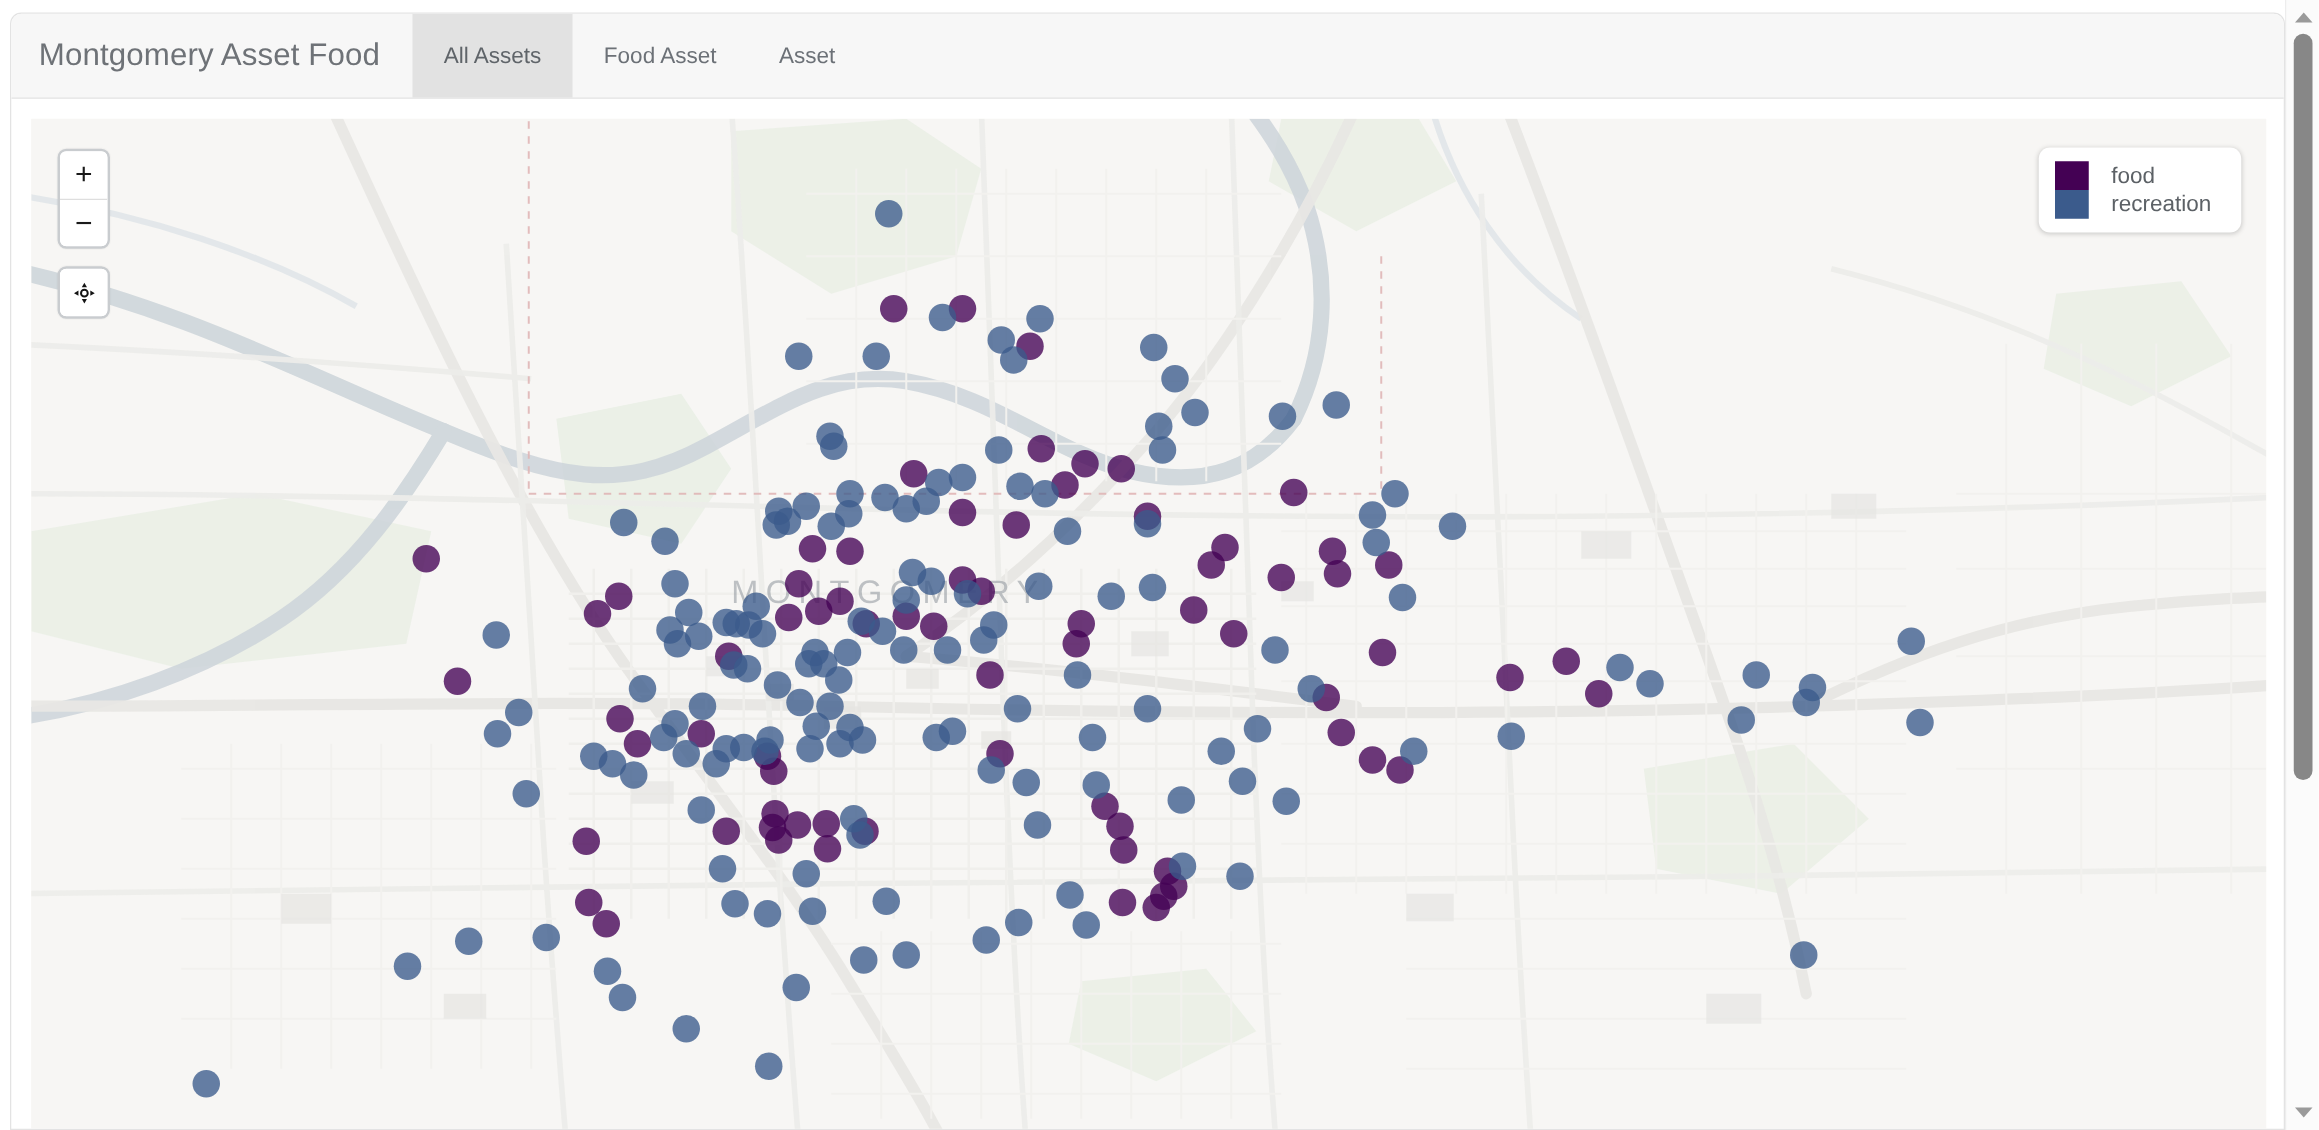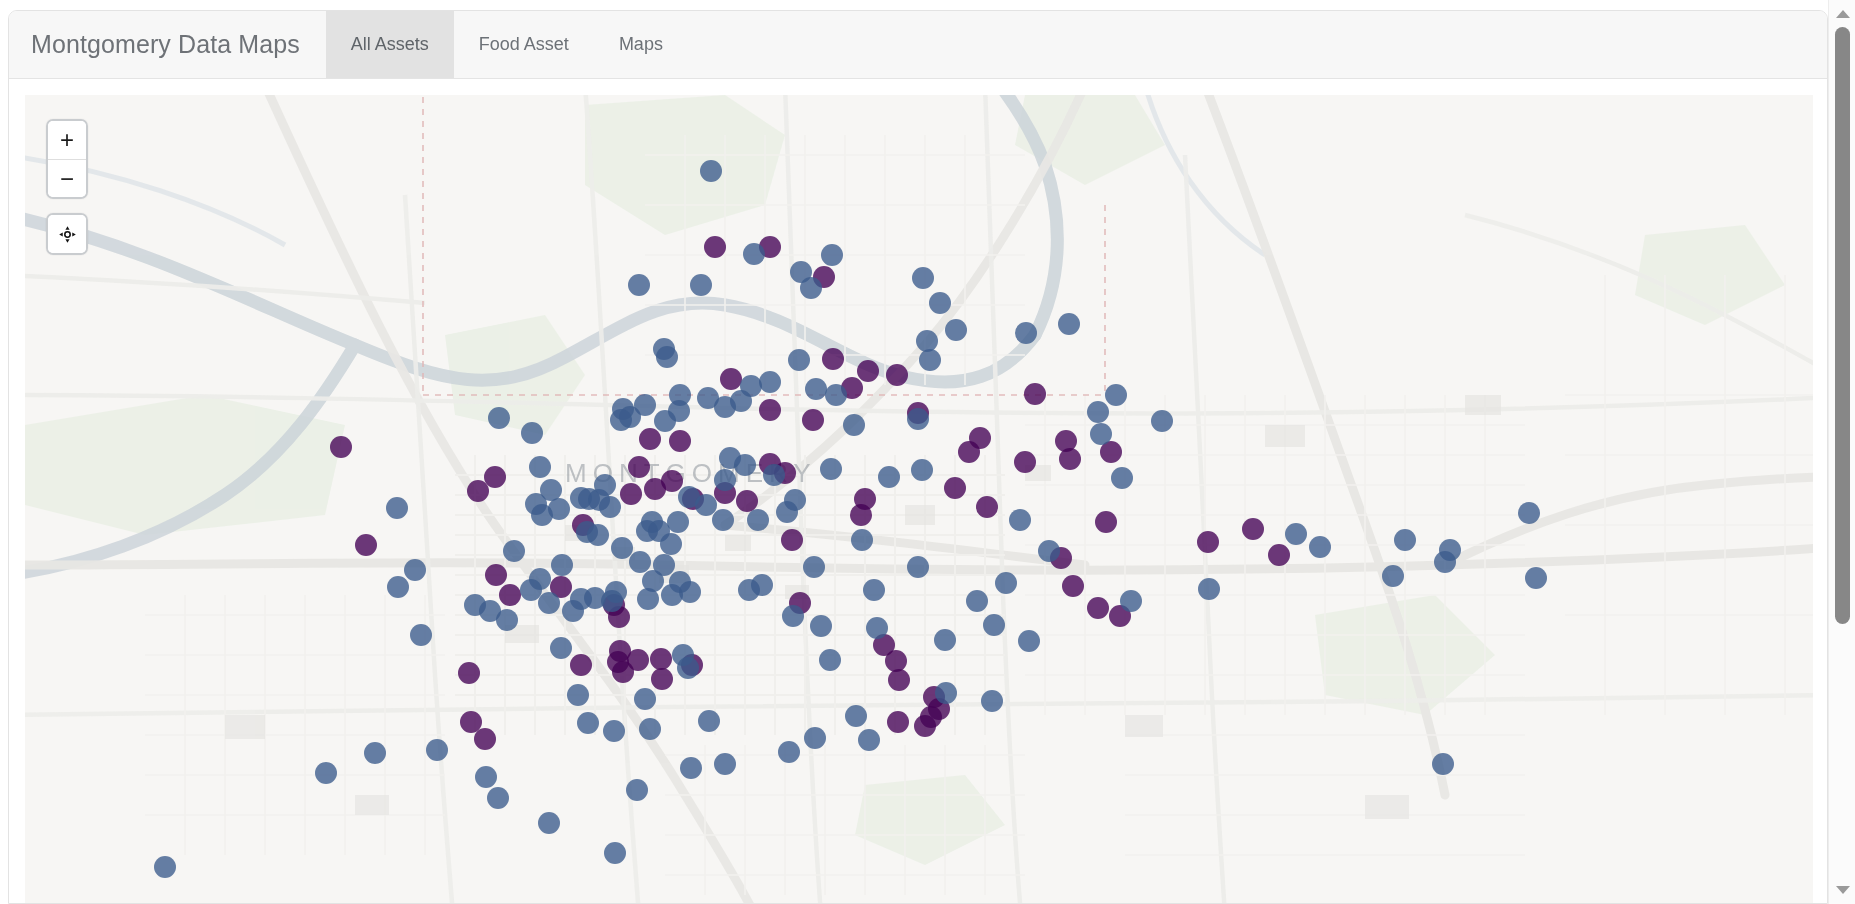--- a/index.html
+++ b/index.html
@@ -76,21 +76,21 @@
     width: 1788px;
     height: 810px;
     overflow: hidden;
     background: #f7f6f4;
   }
   .basemap { position: absolute; inset: 0; }
 
   
   .place-label {
     position: absolute;
-    left: 540px;
+    left: 560px;
     top: 363px;
     font-size: 26px;
     letter-spacing: 6px;
     color: #9aa0a6;
     opacity: .62;
     font-weight: 400;
     pointer-events: none;
     white-space: nowrap;
   }
 
@@ -192,24 +192,24 @@
   }
 </style>
 </head>
 <body>
 
 <div id="app">
 
   <div class="page-card">
 
     <div class="tabbar">
-      <div class="app-title">Montgomery Data Maps</div>
+      <div class="app-title">Montgomery Asset Food</div>
       <button class="tab active">All Assets</button>
       <button class="tab">Food Asset</button>
-      <button class="tab">Maps</button>
+      <button class="tab">Asset</button>
     </div>
 
     <div class="map-wrap">
 
       <svg class="basemap" viewBox="0 0 1788 810" preserveAspectRatio="none">
         <rect x="0" y="0" width="1788" height="810" fill="#f7f6f4"></rect>
 
         <g fill="#eaf0e6" opacity="0.9">
           <path d="M560,10 L700,0 L760,40 L740,110 L640,140 L560,90 Z"></path>
           <path d="M1000,0 L1110,0 L1140,50 L1060,90 L990,50 Z"></path>
@@ -544,20 +544,30 @@
           <svg width="19" height="19" viewBox="0 0 24 24">
             <circle cx="12" cy="12" r="3.4" fill="none" stroke="#141414" stroke-width="2"></circle>
             <path d="M12 1.5 L14.6 6 L9.4 6 Z" fill="#141414"></path>
             <path d="M12 22.5 L9.4 18 L14.6 18 Z" fill="#141414"></path>
             <path d="M1.5 12 L6 9.4 L6 14.6 Z" fill="#141414"></path>
             <path d="M22.5 12 L18 14.6 L18 9.4 Z" fill="#141414"></path>
           </svg>
         </button>
       </div>
 
+      <div class="legend">
+        <div class="legend-row">
+          <span class="legend-swatch" id="sw-food" style="background: rgb(68, 1, 84);"></span>
+          <span class="legend-label">food</span>
+        </div>
+        <div class="legend-row">
+          <span class="legend-swatch" id="sw-rec" style="background: rgb(59, 91, 140);"></span>
+          <span class="legend-label">recreation</span>
+        </div>
+      </div>
 
     </div>
   </div>
 
   <div class="scrollbar">
     <div class="sb-arrow up">
         <i></i>
       </div>
     <div class="sb-thumb" id="sb-thumb" style="top: 27.12px; height: 596.64px;"></div>
     <div class="sb-arrow down">

